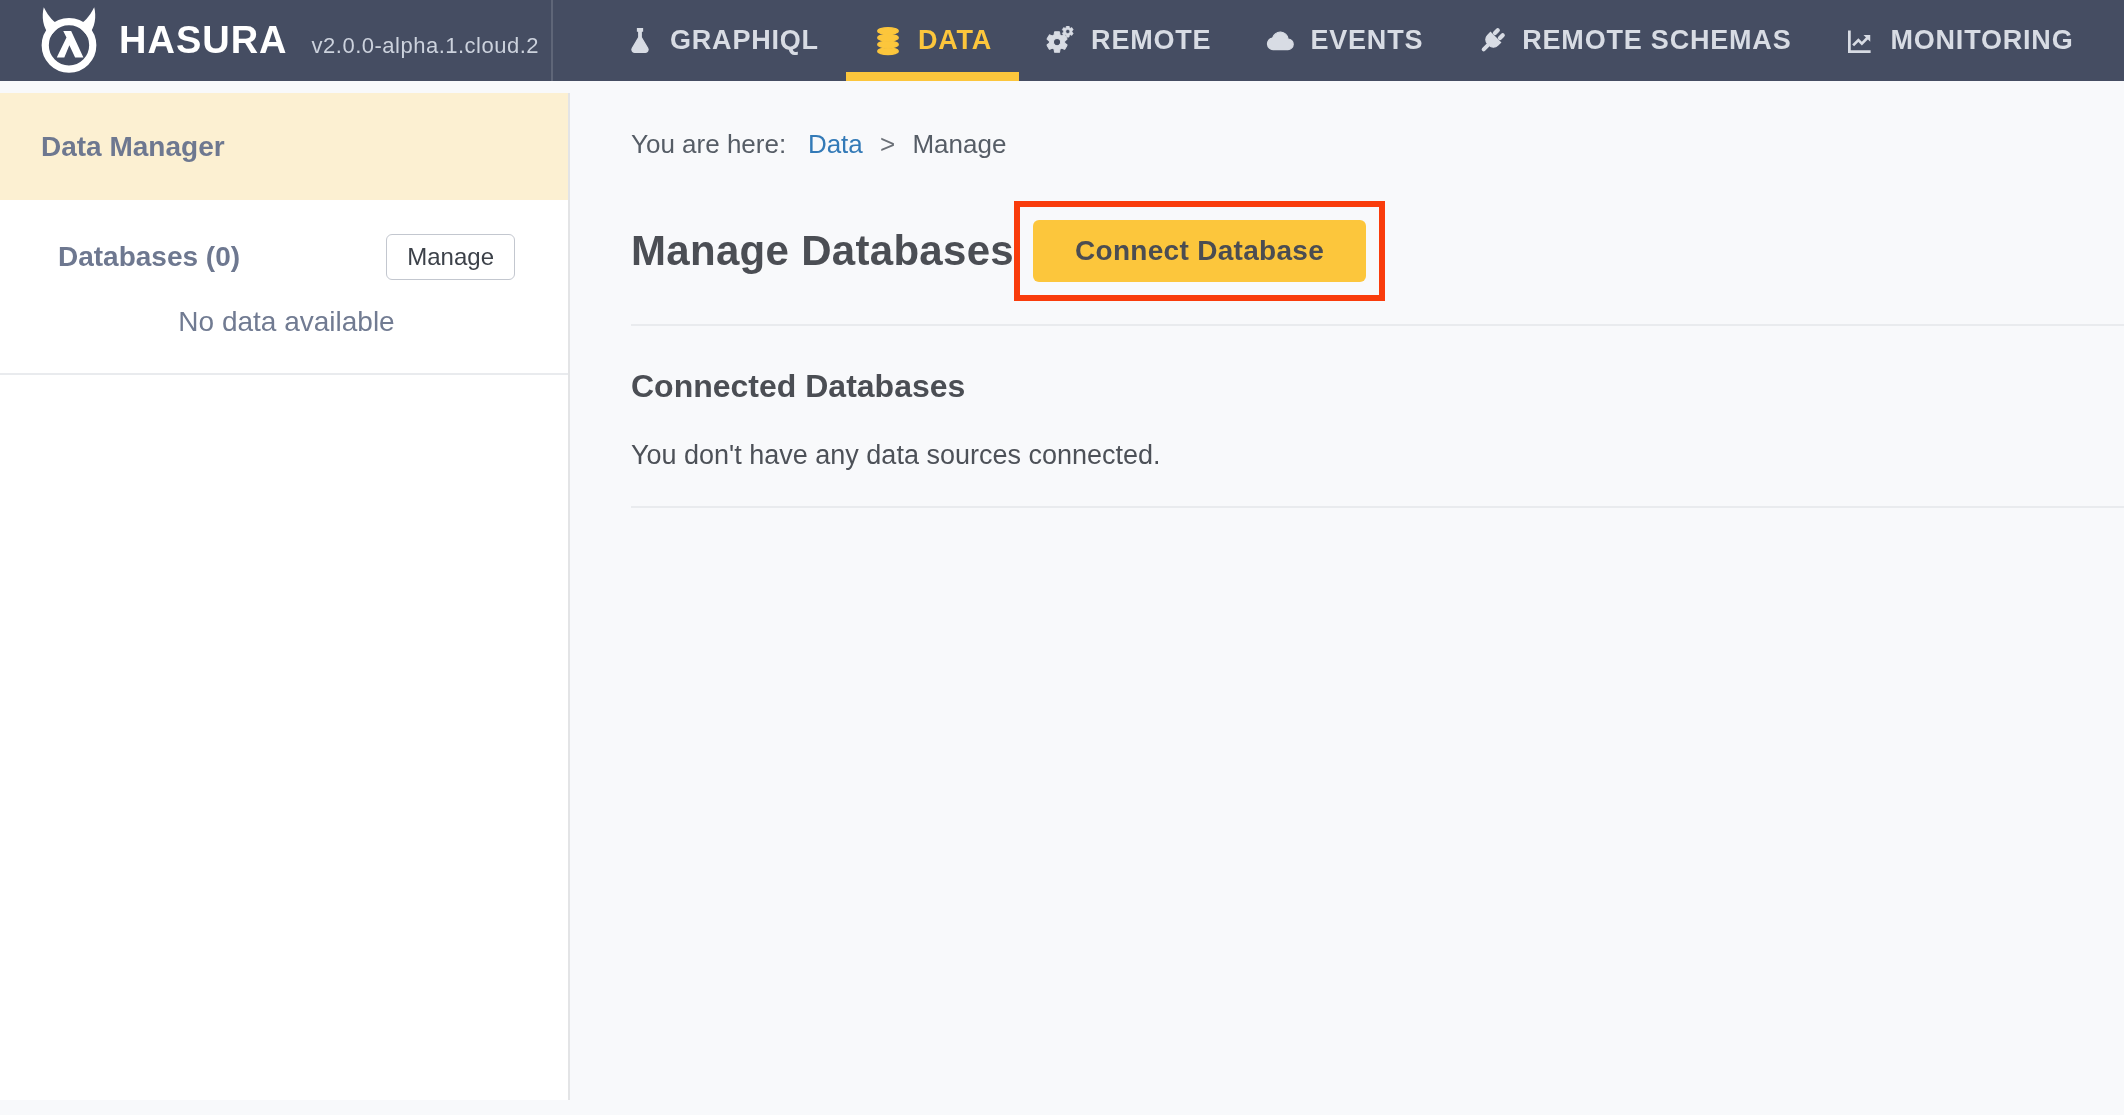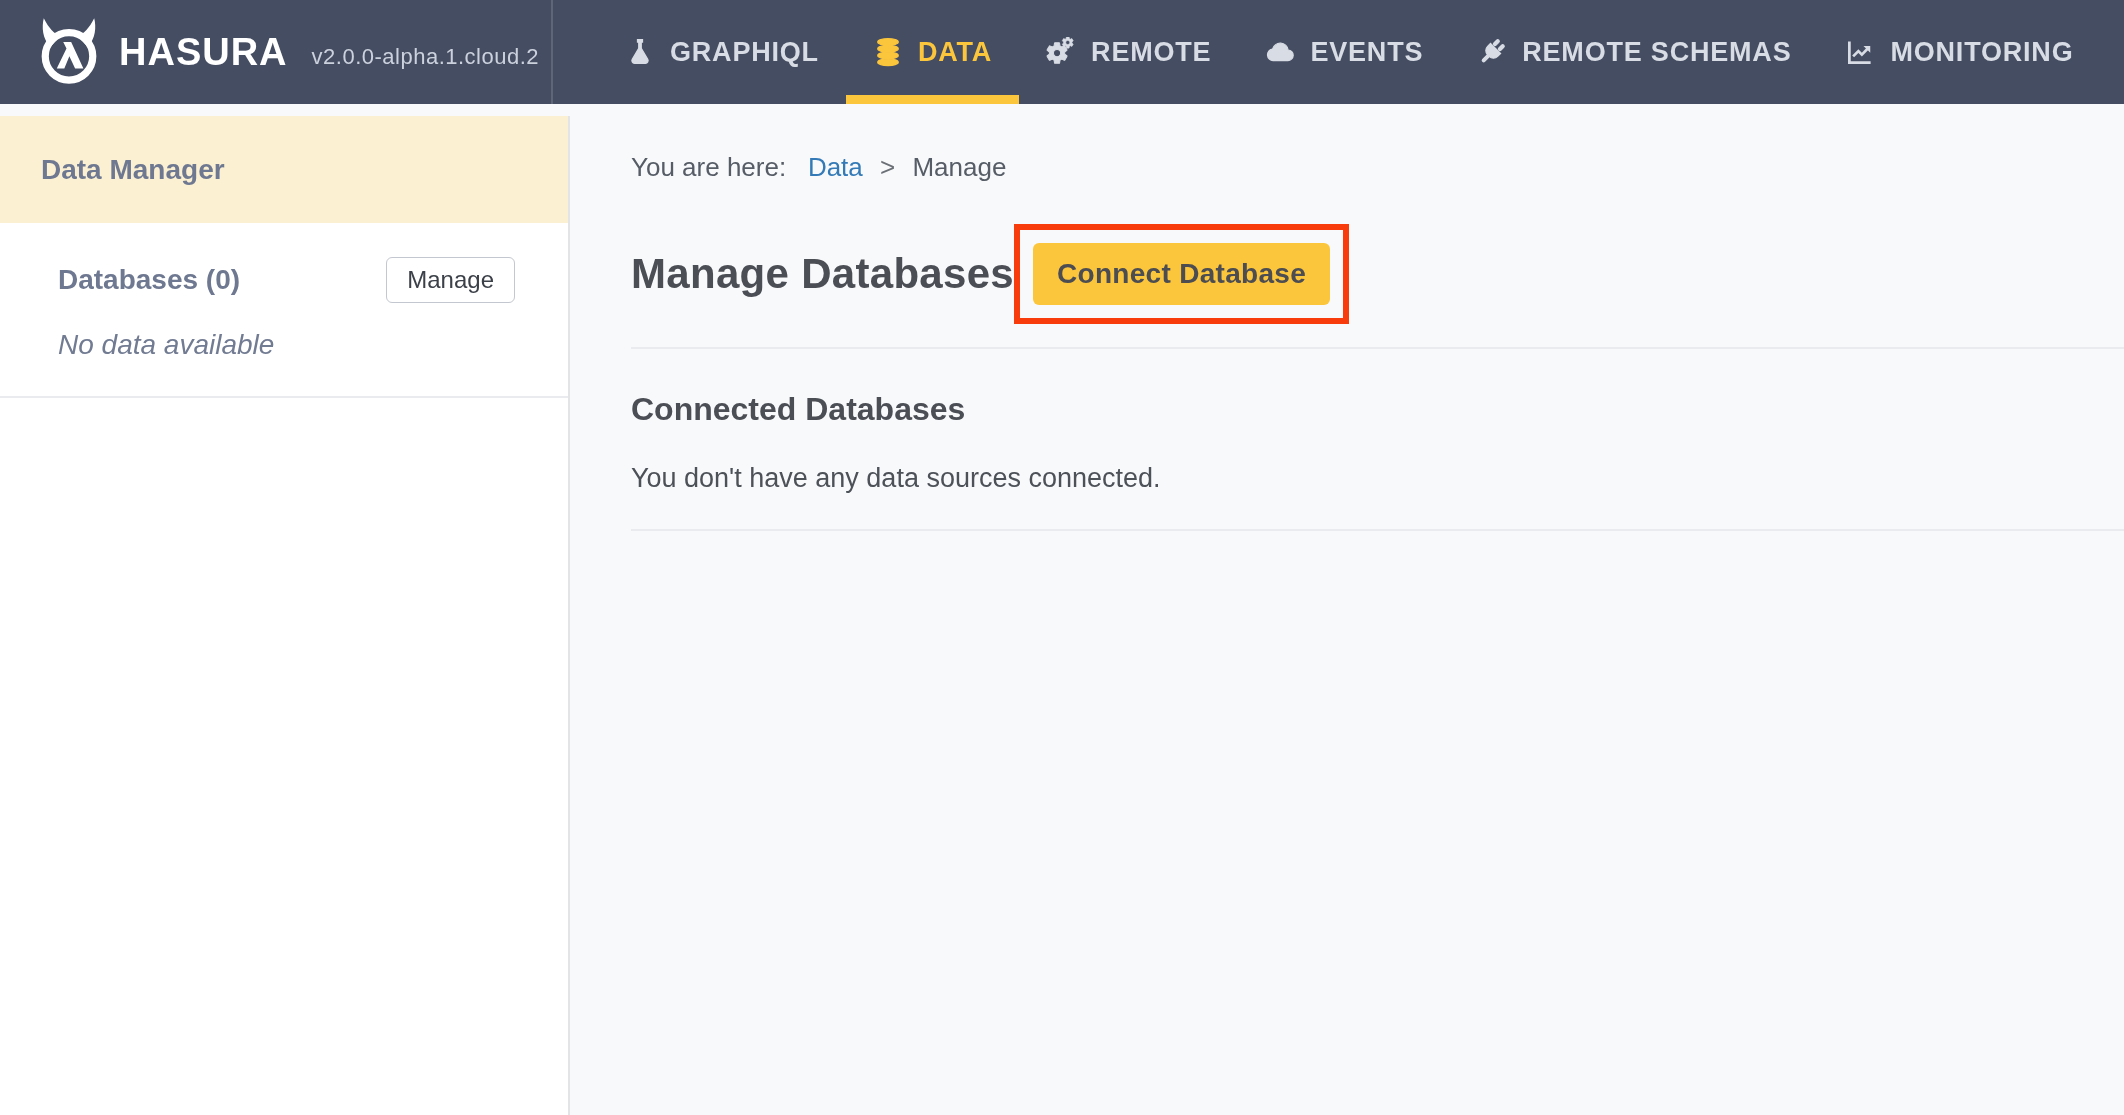--- a/index.html
+++ b/index.html
@@ -15,21 +15,21 @@
     --highlight-red:#f93c0c;
     --cream:#fcf0d2;
     --link-blue:#337ab7;
     --slate-text:#6e7890;
     --nav-text:#d8dce4;
     --divider:#e9ebee;
   }
 
   
   .header {
-    height:104px; background:var(--header-bg);
+    height:81px; background:var(--header-bg);
     display:flex; align-items:stretch;
   }
   .brand {
     width:553px; flex:0 0 553px;
     display:flex; align-items:center;
     padding-left:33px;
     border-right:2px solid rgba(255,255,255,0.14);
     cursor:pointer;
   }
   .brand svg.logo { width:72px; height:78px; flex:0 0 72px; }
@@ -78,41 +78,41 @@
     height:175px;
   }
   .db-row { display:flex; align-items:center; justify-content:space-between; }
   .db-label { font-size:28px; font-weight:700; color:var(--slate-text); }
   .manage-btn {
     font-family:"Liberation Sans", sans-serif;
     font-size:24px; color:#3c4149; background:#ffffff;
     border:1px solid #c3c7cf; border-radius:6px;
     padding:8px 20px; cursor:pointer;
   }
-  .no-data { font-size:28px; font-style:italic; color:#717b92; margin-top:26px; }
+  .no-data { font-size:28px; color:#717b92; margin-top:26px;text-align:center; }
 
   
   .main { flex:1; padding:46px 0 0 61px; background:#f8f9fb; }
   .breadcrumb { font-size:26px; color:#565d66; line-height:34px; }
   .breadcrumb .crumb-link { color:var(--link-blue); text-decoration:none; cursor:pointer; }
   .breadcrumb .sep { margin:0 10px; color:#6b7077; }
 
   .heading-row { display:flex; align-items:center; margin-top:40px; }
   .page-title { font-size:42px; font-weight:700; color:#4b4e54; letter-spacing:0.3px; }
   .click-highlight {
     border:6px solid var(--highlight-red);
     padding:13px;
     display:inline-block;
   }
   .connect-btn {
     font-family:"Liberation Sans", sans-serif;
     background:var(--accent-yellow); color:#4b4d52;
     font-size:28px; font-weight:700;
     border:none; border-radius:6px;
-    padding:15px 24px; cursor:pointer; white-space:nowrap;
+    padding:15px 42px; cursor:pointer; white-space:nowrap;
     letter-spacing:0.3px;
   }
   .hr { border:none; border-top:2px solid var(--divider); margin-right:0; }
   .hr.first { margin-top:23px; }
   .section-title { font-size:32px; font-weight:700; color:#4b4e54; margin-top:40px; line-height:40px; }
   .empty-text { font-size:27px; color:#4d5158; margin-top:32px; line-height:34px; }
   .hr.second { margin-top:34px; }
 </style>
 </head>
 <body>

